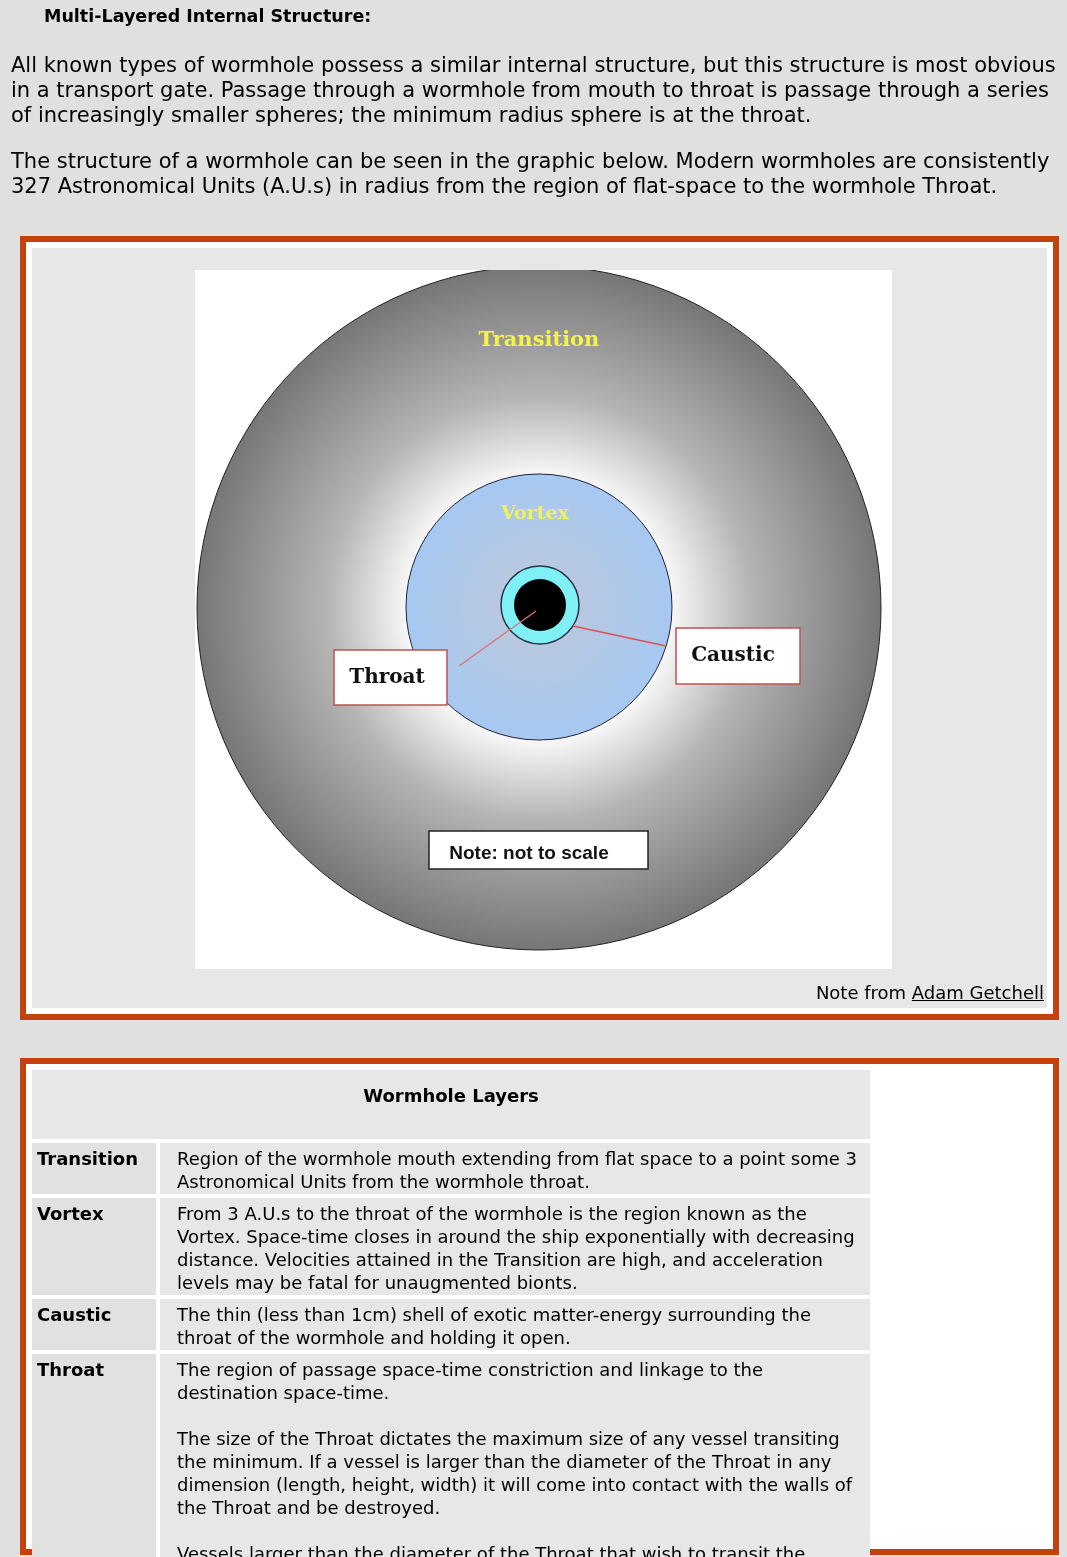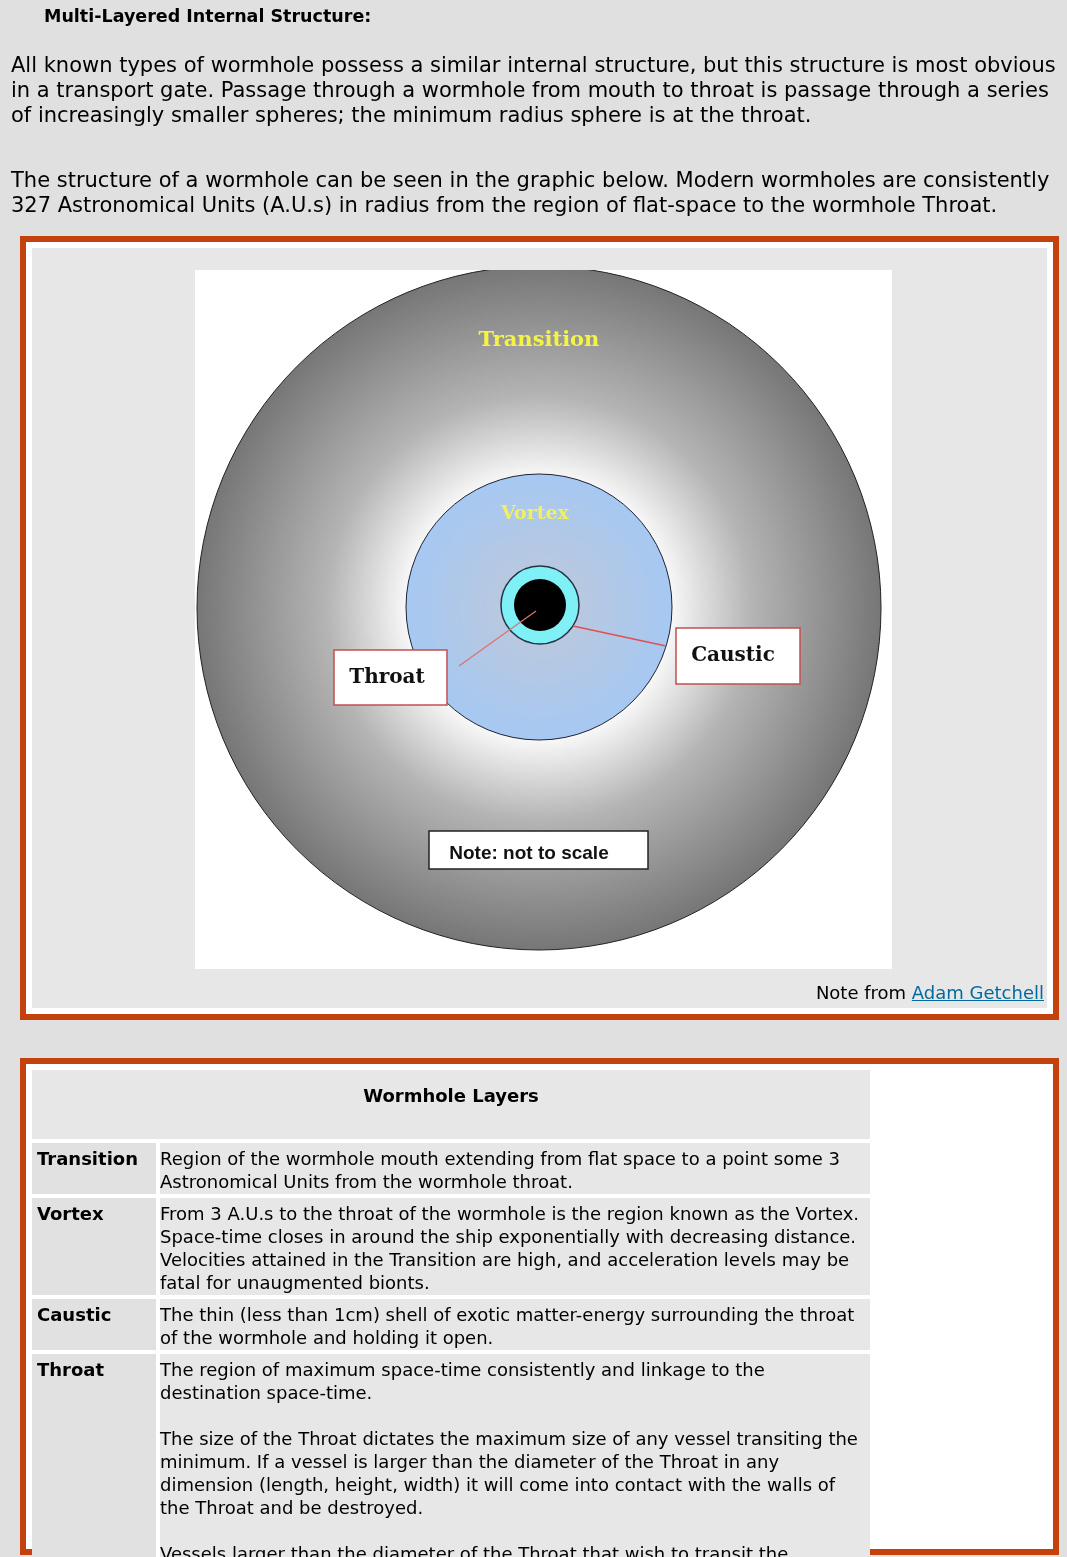--- a/index.html
+++ b/index.html
@@ -13,62 +13,62 @@
   }
   .heading {
     position: absolute; left: 11px; top: 4px;
     font-weight: bold; font-size: 17.5px; line-height: 24px; margin-left: 33px;
   }
   .para {
     position: absolute; left: 11px; width: 1050px;
     font-size: 21px; line-height: 25px; margin: 0;
   }
   .p1 { top: 53px; }
-  .p2 { top: 168px; }
+  .p2 { top: 149px; }
 
   .box {
     position: absolute; left: 20px; width: 1027px;
     border: 6px solid #c2410c; background: #fff;
     box-sizing: content-box;
   }
   .figure-box { top: 236px; height: 772px; }
   .figure-cell {
     position: absolute; left: 6px; top: 6px; right: 6px; bottom: 6px;
     background: #e7e7e7;
   }
   .diagram {
     position: absolute; left: 163px; top: 22px; width: 697px; height: 699px;
     background: #fff;
   }
   .diagram svg { display: block; }
   .caption {
     position: absolute; right: 3px; bottom: 3px;
     font-size: 18px; line-height: 24px;
   }
-  .caption a { color: #0369a1; text-decoration: underline; cursor: pointer; }
+  .caption a { color: #000000; text-decoration: underline; cursor: pointer; }
 
   .table-box { top: 1058px; height: 485px; }
   table.layers {
     position: absolute; left: 6px; top: 6px;
     width: 838px;
     border-collapse: separate; border-spacing: 0 4px;
     margin-top: -4px;
   }
   table.layers td { vertical-align: top; font-size: 18px; line-height: 23px; }
   .title-cell {
     background: #e7e7e7; text-align: center; font-weight: bold; font-size: 19px;
     height: 55px; padding: 0; vertical-align: top !important; padding-top: 14px !important;
     line-height: 24px !important;
   }
   .label-cell {
     background: #e1e1e1; font-weight: bold; width: 115px;
     padding: 4px 4px 4px 5px;
   }
   .desc-cell {
-    background: #e7e7e7; padding: 4px 6px 1px 0;
+    background: #e7e7e7; padding: 4px 6px 1px 17px;
     border-left: 4px solid #fff;
   }
   .desc-cell p { margin: 0; }
   .desc-cell p + p { margin-top: 23px; }
 </style>
 </head>
 <body>
 
 <div class="heading">Multi-Layered Internal Structure:</div>
 <p class="para p1">All known types of wormhole possess a similar internal structure, but this structure is most obvious in a transport gate. Passage through a wormhole from mouth to throat is passage through a series of increasingly smaller spheres; the minimum radius sphere is at the throat.</p>
@@ -140,20 +140,20 @@
       </tr>
       <tr>
         <td class="label-cell">Caustic</td>
         <td class="desc-cell">
           <p>The thin (less than 1cm) shell of exotic matter-energy surrounding the throat of the wormhole and holding it open.</p>
         </td>
       </tr>
       <tr>
         <td class="label-cell">Throat</td>
         <td class="desc-cell">
-          <p>The region of maximum space-time consistently and linkage to the destination space-time.</p>
+          <p>The region of passage space-time constriction and linkage to the destination space-time.</p>
           <p>The size of the Throat dictates the maximum size of any vessel transiting the minimum. If a vessel is larger than the diameter of the Throat in any dimension (length, height, width) it will come into contact with the walls of the Throat and be destroyed.</p>
           <p>Vessels larger than the diameter of the Throat that wish to transit the wormhole must either contract to a smaller size or break up into independently maneuvering sections which transit the gate individually and then reassemble on the other side.</p>
         </td>
       </tr>
     </tbody>
   </table>
 </div>
 
 </body></html>

